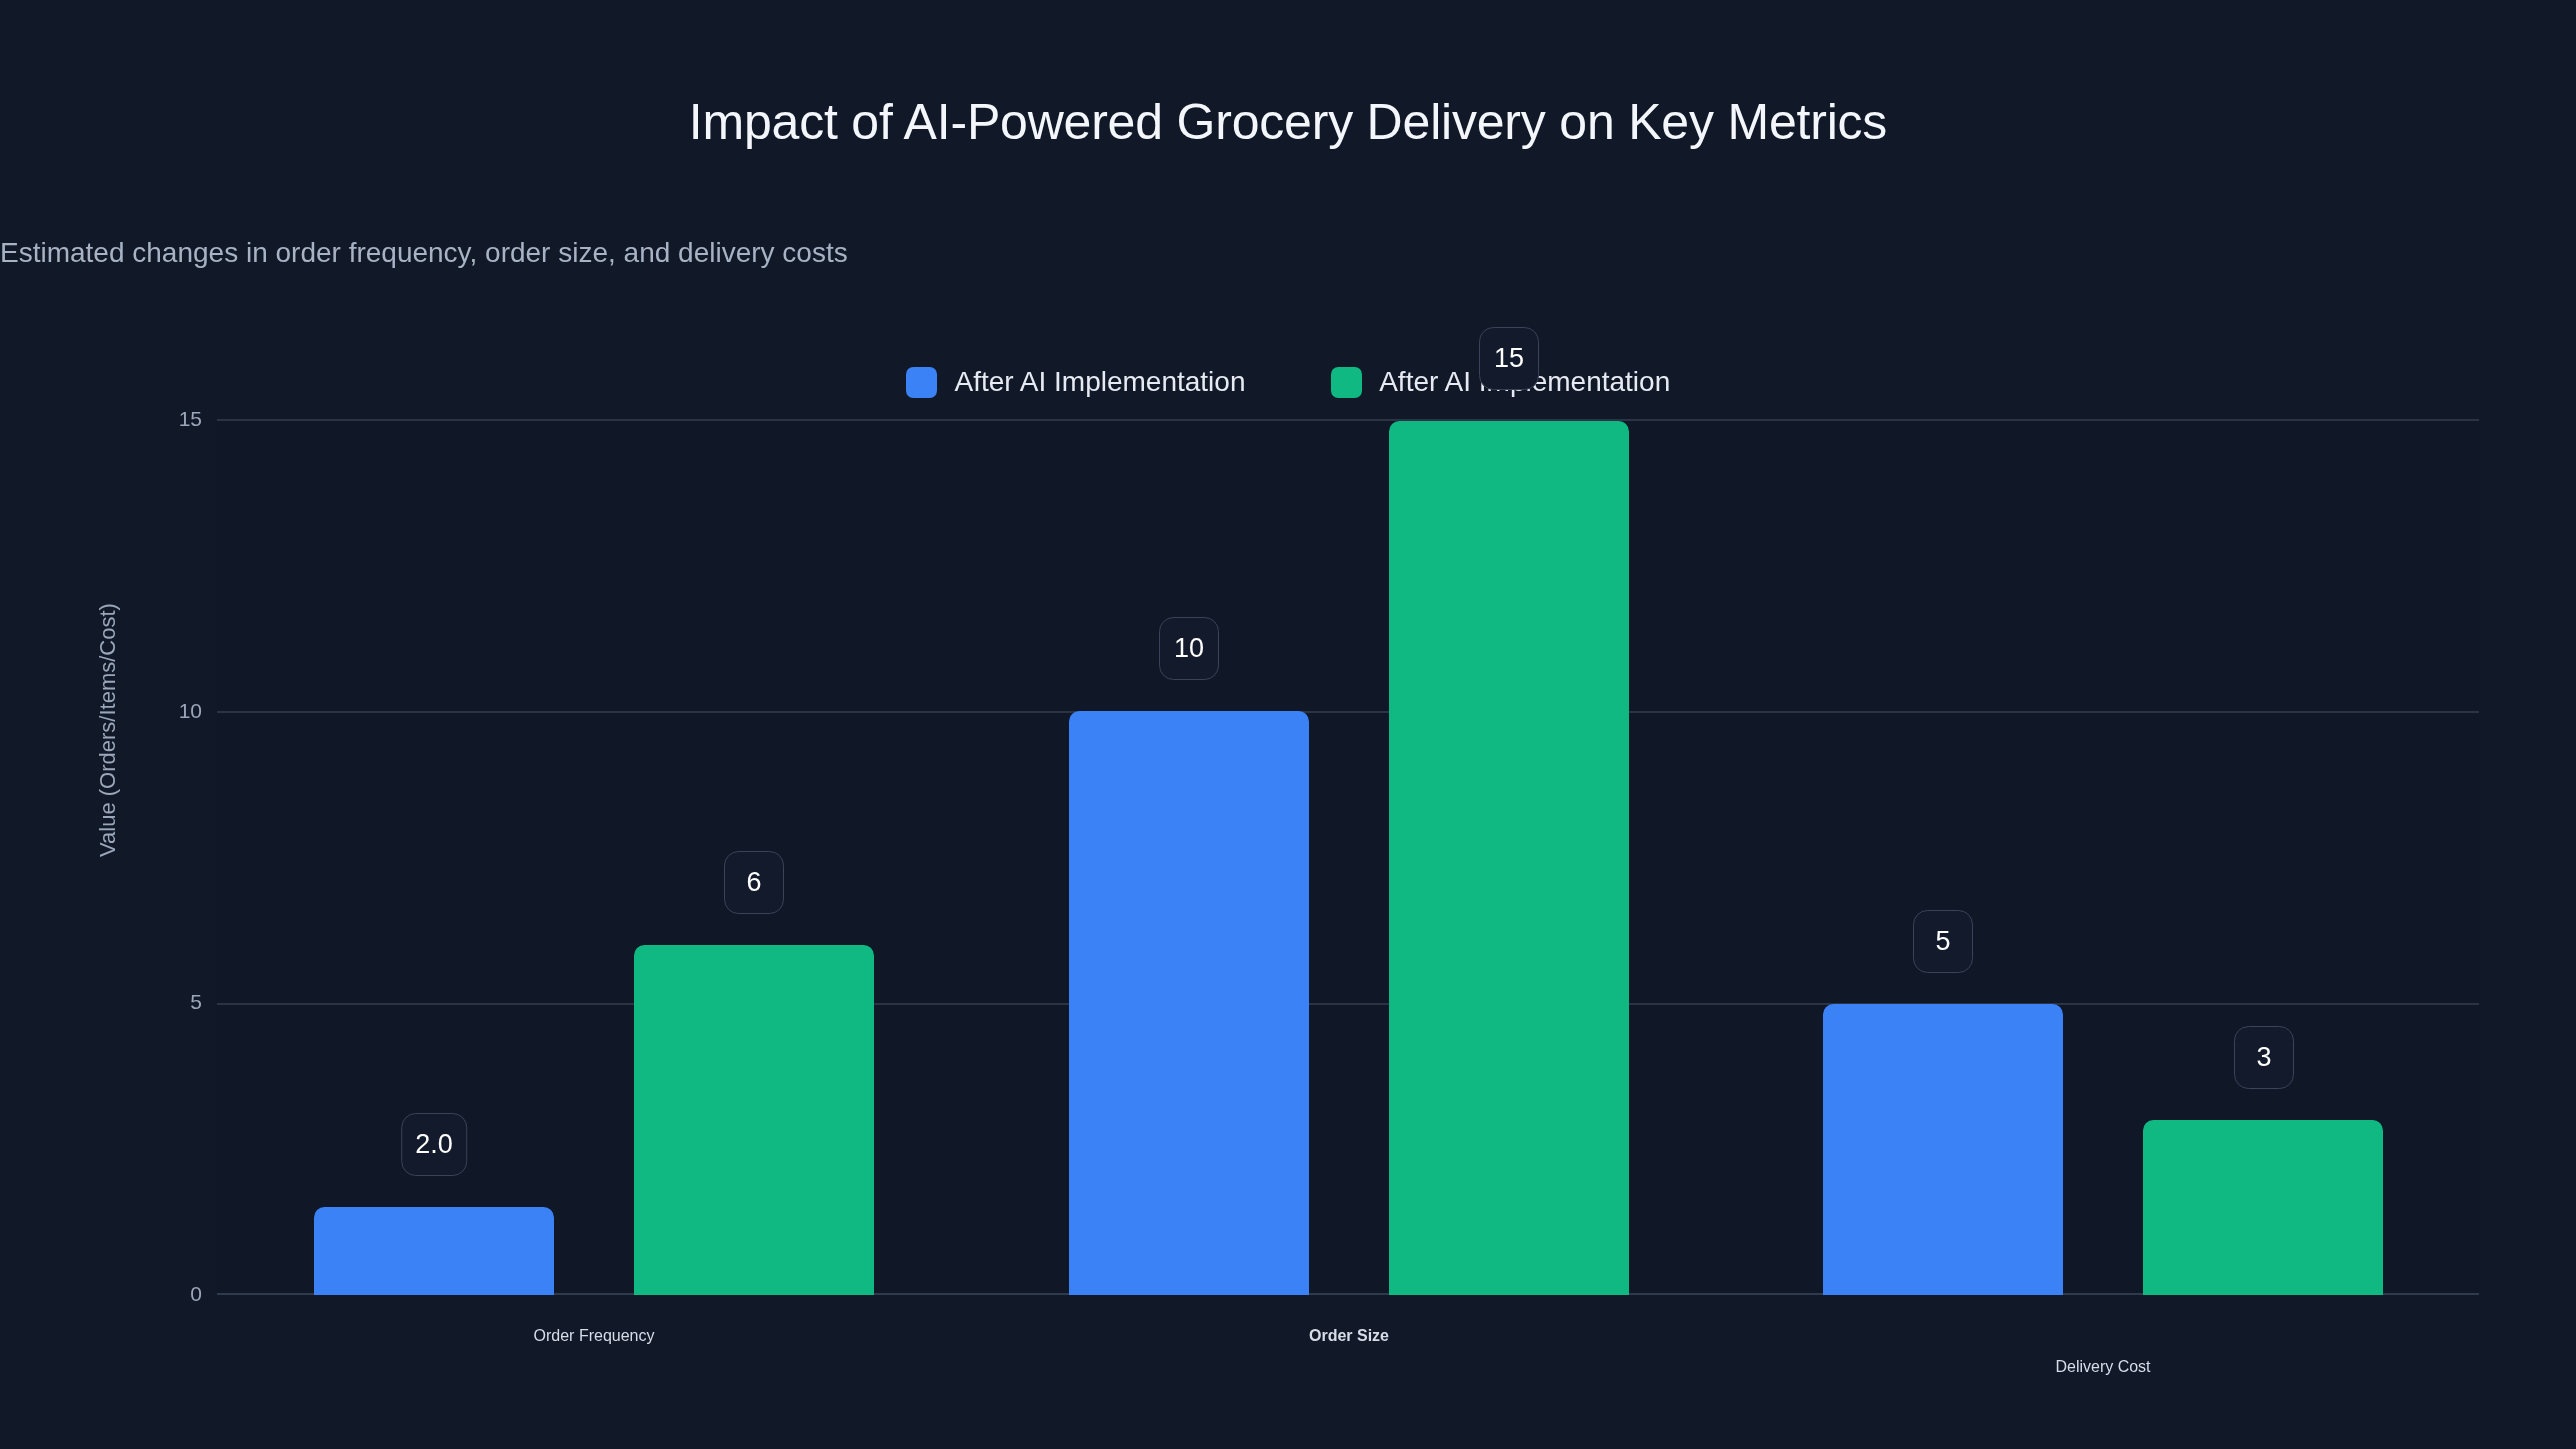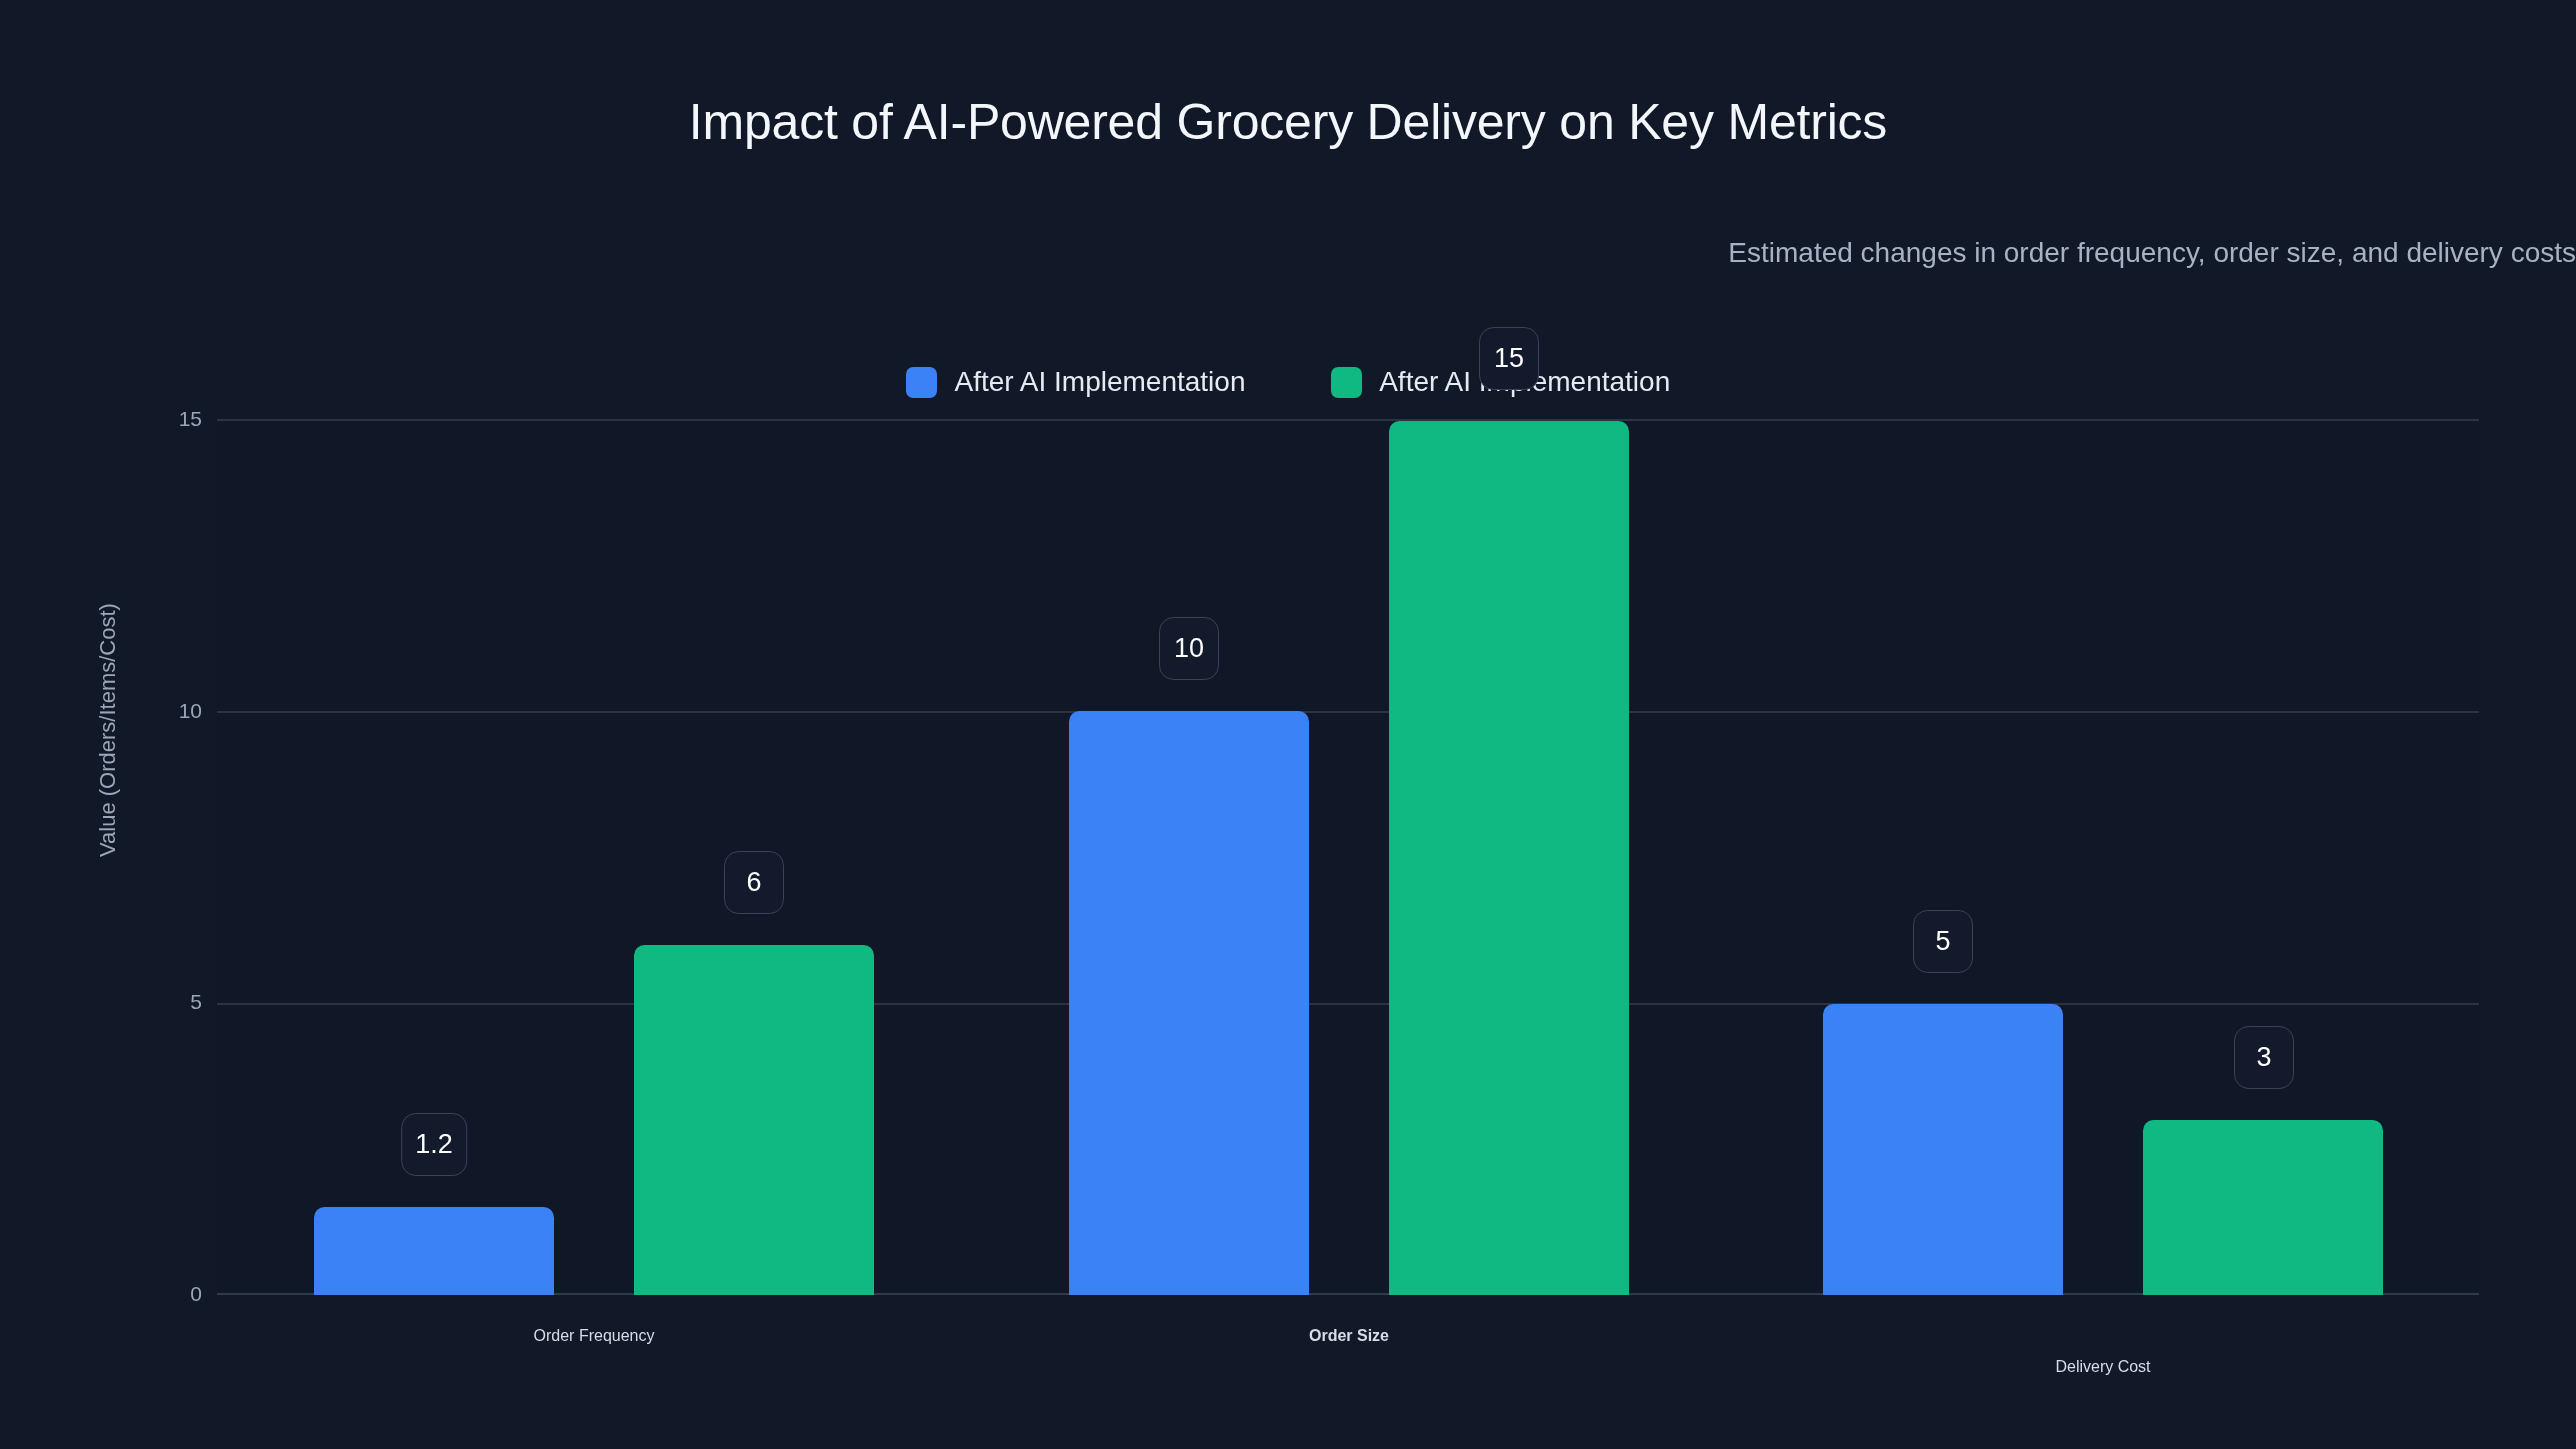--- a/index.html
+++ b/index.html
@@ -13,21 +13,21 @@
 
   
   .chart-title {
     position:absolute; left:0; top:93px; width:2576px;
     text-align:center;
     font-size:50px; font-weight:400; color:#f3f6fb;
     letter-spacing:-0.2px;
   }
   .chart-subtitle {
     position:absolute; left:0; top:237px; width:2576px;
-    text-align:right;
+    text-align:left;
     font-size:28px; font-weight:400; color:#a7b2c4;
   }
 
   
   .legend {
     position:absolute; left:0; top:366px; width:2576px;
     display:flex; justify-content:center; align-items:center; gap:85px;
   }
   .legend-item { display:flex; align-items:center; gap:17.7px; }
   .legend-swatch { width:31px; height:31px; border-radius:7.2px; flex:0 0 auto; }
@@ -123,21 +123,21 @@
     <div class="bar series-before" style="left:97px; width:240px; height:88px;"></div>
     <div class="bar series-after" style="left:417px; width:240px; height:350px;"></div>
 
     <div class="bar series-before" style="left:852px; width:240px; height:584px;"></div>
     <div class="bar series-after" style="left:1172px; width:240px; height:874px;"></div>
 
     <div class="bar series-before" style="left:1606px; width:240px; height:291px;"></div>
     <div class="bar series-after" style="left:1926px; width:240px; height:175px;"></div>
   </div>
 
-  <div class="value-badge" style="left:434px; top:1113px;">1.2</div>
+  <div class="value-badge" style="left:434px; top:1113px;">2.0</div>
   <div class="value-badge" style="left:754px; top:851px;">6</div>
   <div class="value-badge" style="left:1189px; top:617px;">10</div>
   <div class="value-badge" style="left:1509px; top:327px;">15</div>
   <div class="value-badge" style="left:1943px; top:910px;">5</div>
   <div class="value-badge" style="left:2264px; top:1026px;">3</div>
 
   <div class="xtick" style="left:594px;">Order Frequency</div>
   <div class="xtick" style="left:1349px;font-weight:bold;">Order Size</div>
   <div class="xtick" style="left:2103px;margin-top:31px;">Delivery Cost</div>
 

